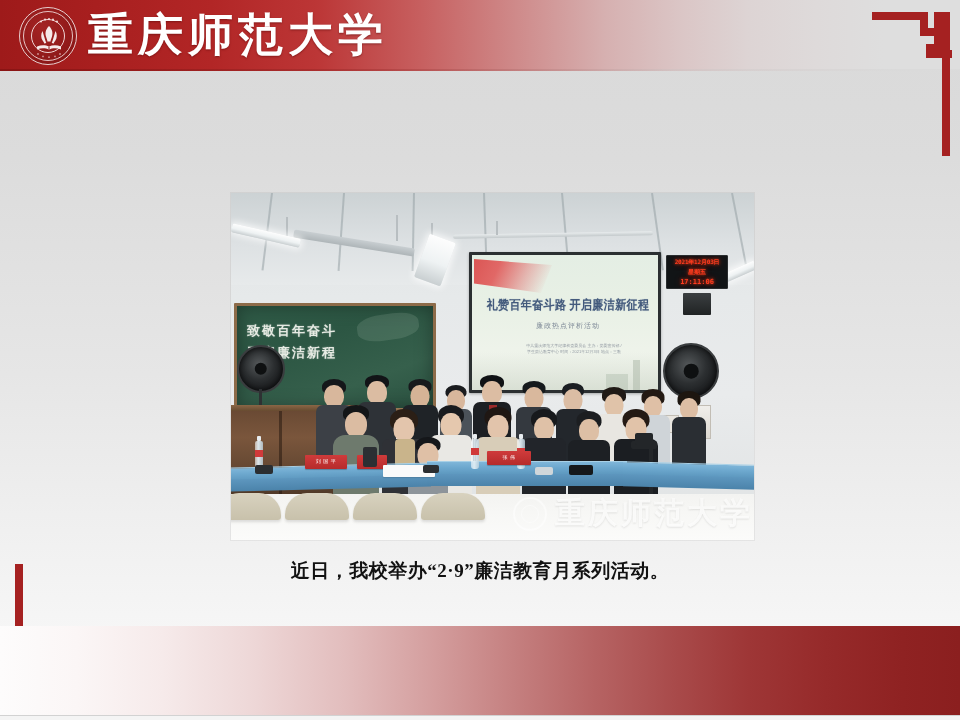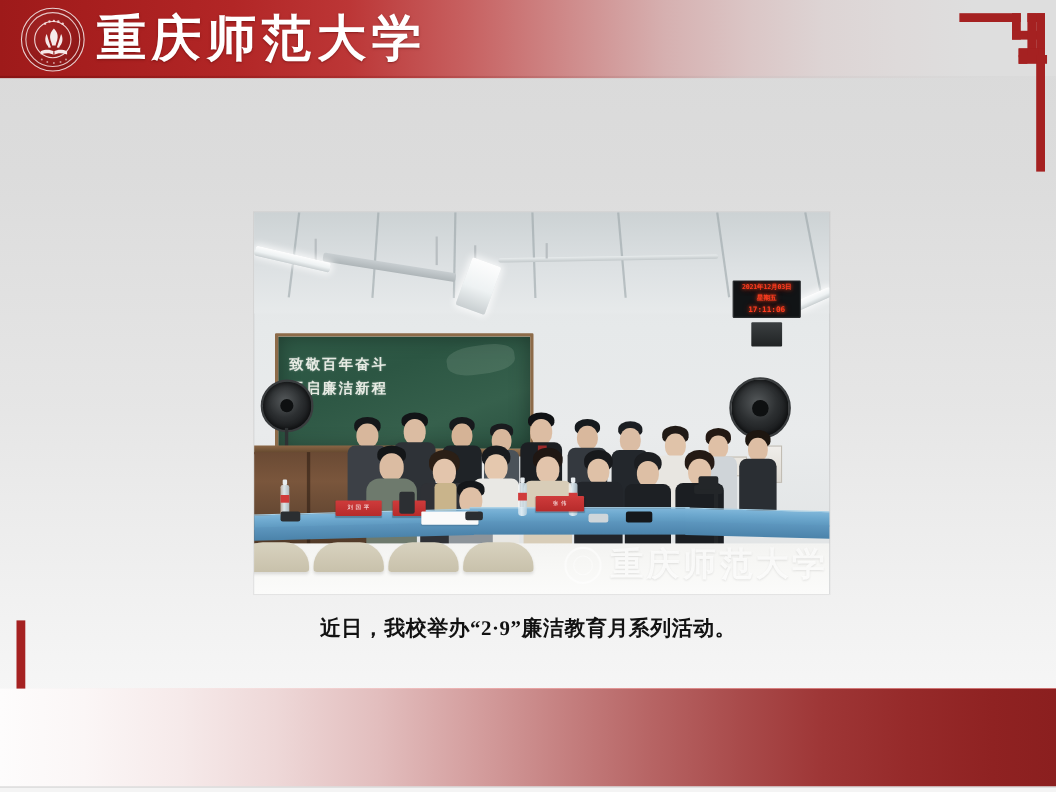--- a/index.html
+++ b/index.html
@@ -161,25 +161,24 @@
   .led-date { font-size: 6px; line-height: 11px; letter-spacing: -.2px; }
   .led-day  { font-size: 6px; line-height: 10px; }
   .led-time { font-size: 7px; line-height: 11px; }
   .led-speaker {
     position: absolute; left: 452px; top: 100px; width: 28px; height: 22px;
     background: linear-gradient(to bottom,#3b3f41,#202324); border-radius: 1px;
   }
 
   
   .blackboard {
-    position: absolute; left: 3px; top: 110px; width: 235px; height: 108px;
+    position: absolute; left: 3px; top: 110px; width: 202px; height: 108px;
     background: linear-gradient(160deg, #2f5b47 0%, #2c5643 35%, #36604c 70%, #2a5140 100%);
     border: 3px solid #8d6b49; border-radius: 1px;
     box-shadow: inset 0 0 18px rgba(0,0,0,.35);
-    margin-left: 16px;
   }
   .bb-text {
     position: absolute; left: 10px; top: 14px; color: rgba(245,246,240,.9);
     font-family: "Liberation Serif", serif; font-size: 13px; font-weight: bold;
     line-height: 21px; letter-spacing: 2px;
     text-shadow: 0 0 2px rgba(255,255,255,.35);
   }
   .bb-smudge {
     position: absolute; right: 14px; top: 8px; width: 62px; height: 26px;
     background: rgba(220,230,220,.13); border-radius: 40%;
@@ -440,20 +439,31 @@
       <div class="hanger" style="left:55px; top:24px; height:24px;"></div>
       <div class="hanger" style="left:165px; top:22px; height:26px;"></div>
       <div class="hanger" style="left:200px; top:30px; height:22px;"></div>
       <div class="tube-housing" style="left:62px; top:46px; width:122px; transform:rotate(9deg);"></div>
       <div class="tube" style="left:0px;  top:38px; width:70px; transform:rotate(13deg);"></div>
       <div class="tube" style="left:190px; top:44px; width:28px; height:46px; transform:rotate(20deg);"></div>
       <div class="conduit" style="left:222px; top:40px; width:200px; transform:rotate(-1deg);"></div>
       <div class="tube" style="left:492px; top:74px; width:34px; transform:rotate(-24deg);"></div>
       <div class="hanger" style="left:265px; top:28px; height:14px;"></div>
 
+      <div class="screen-frame">
+        <div class="screen">
+          <div class="flag"></div>
+          <div class="scr-title">礼赞百年奋斗路  开启廉洁新征程</div>
+          <div class="scr-sub">廉政热点评析活动</div>
+          <div class="scr-body">中共重庆师范大学纪律检查委员会
+主办：党委宣传部 / 学生廉洁教育中心
+时间：2021年12月3日  地点：三教</div>
+          <div class="scr-skyline"></div>
+        </div>
+      </div>
 
       <div class="led-box">
         <div class="led-line led-date">2021年12月03日</div>
         <div class="led-line led-day">星期五</div>
         <div class="led-line led-time">17:11:06</div>
       </div>
       <div class="led-speaker"></div>
 
       <div class="blackboard">
         <div class="bb-smudge"></div>

